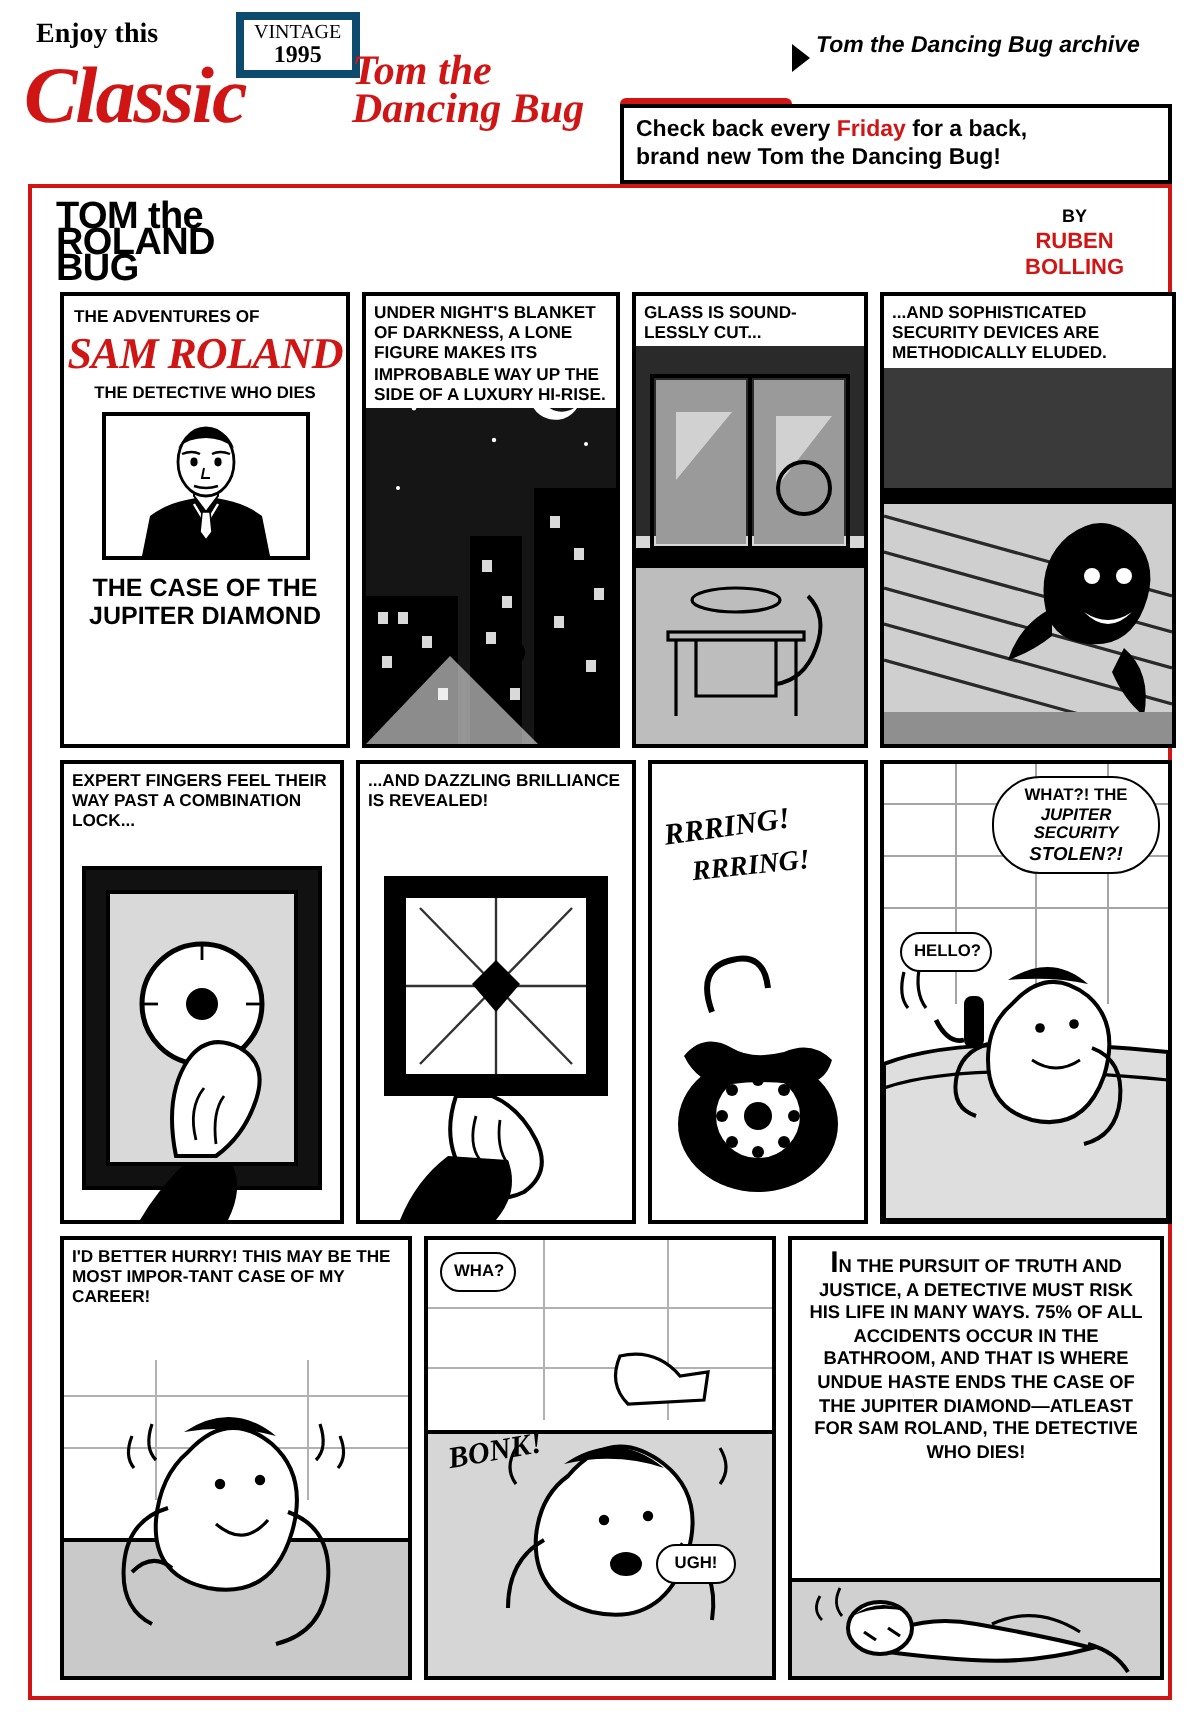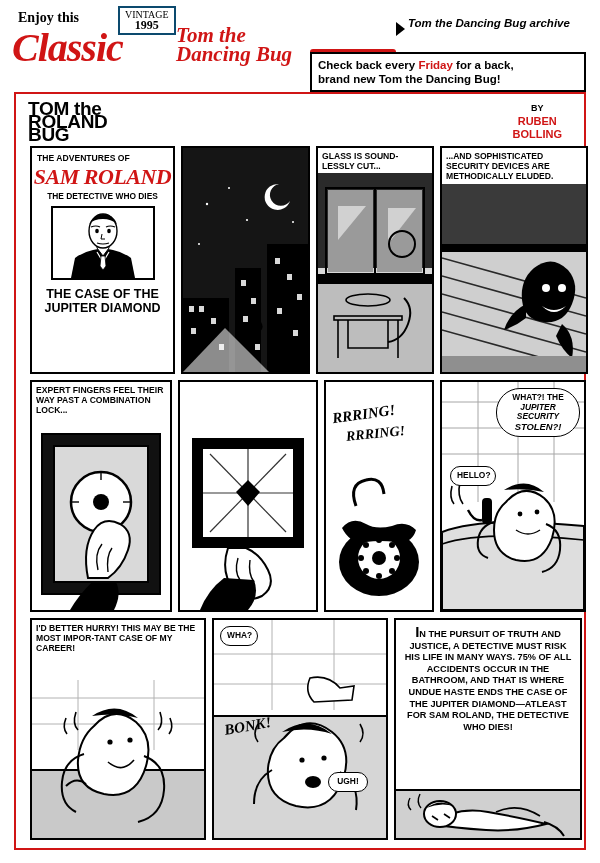--- a/index.html
+++ b/index.html
@@ -34,21 +34,21 @@
     font-size: 40px;
     font-style: italic;
     font-weight: bold;
     font-family: "Liberation Serif", serif;
     color: #d01515;
     letter-spacing: -1px;
   }
   .vintage-box {
     position: absolute;
     left: 118px; top: 6px;
-    border: 2px solid #0c4a6e;
+    border: 4px solid #0c4a6e;
     padding: 1px 5px 2px 5px;
     text-align: center;
     line-height: 11px;
     background: #fff;
   }
   .vintage-box .v1 {
     font-size: 10px;
     font-family: "Liberation Serif", serif;
     letter-spacing: 0px;
     display: block;
@@ -375,20 +375,21 @@
               <circle cx="46" cy="40" r="1"></circle>
           <circle cx="64" cy="72" r="1.1"></circle>
               <circle cx="16" cy="96" r="1"></circle>
           <circle cx="110" cy="74" r="1"></circle>
         </g>
         <g fill="#fff" opacity="0.55">
           <path d="M0 224 L42 180 L86 224 Z"></path>
         </g>
         <path d="M66 176 q6 -10 12 -2 q4 6 -2 10 q-8 5 -10 -8 Z" fill="#000"></path>
       </svg>
+      <div class="cap onimg">UNDER NIGHT'S BLANKET OF DARKNESS, A LONE FIGURE MAKES ITS IMPROBABLE WAY UP THE SIDE OF A LUXURY HI-RISE.</div>
     </div>
 
     <div class="panel p3">
       <svg class="art" viewBox="0 0 114 224" preserveAspectRatio="none">
         <rect width="114" height="224" fill="#d8d8d8"></rect>
         <rect x="0" y="0" width="114" height="120" fill="#2a2a2a"></rect>
         <g stroke="#000" stroke-width="2" fill="none">
           <rect x="8" y="40" width="98" height="86"></rect>
           <line x1="57" y1="40" x2="57" y2="126"></line>
         </g>
@@ -476,20 +477,21 @@
           <line x1="22" y1="111" x2="114" y2="111"></line>
         </g>
         <g fill="#000">
           <path d="M68 98 L80 110 L68 124 L56 110 Z"></path>
         </g>
         <path d="M48 166 q-8 24 6 42 q12 14 28 6 q14 -10 6 -26 q-8 -16 -22 -22 Z" fill="#fff" stroke="#000" stroke-width="2"></path>
         <path d="M44 196 q-16 12 -24 32 l48 0 q12 -14 6 -30 Z" fill="#000"></path>
         <path d="M58 176 q-4 14 2 22" stroke="#000" stroke-width="1.4" fill="none"></path>
         <path d="M70 178 q-2 14 4 22" stroke="#000" stroke-width="1.4" fill="none"></path>
       </svg>
+      <div class="cap onimg">...AND DAZZLING BRILLIANCE IS REVEALED!</div>
     </div>
 
     <div class="panel p7">
       <svg class="art" viewBox="0 0 106 228" preserveAspectRatio="none">
         <rect width="106" height="228" fill="#fff"></rect>
         <ellipse cx="53" cy="180" rx="40" ry="34" fill="#000"></ellipse>
         <circle cx="53" cy="176" r="22" fill="#fff" stroke="#000" stroke-width="2"></circle>
         <circle cx="53" cy="176" r="7" fill="#000"></circle>
         <g fill="#000">
           <circle cx="53" cy="158" r="3"></circle>

